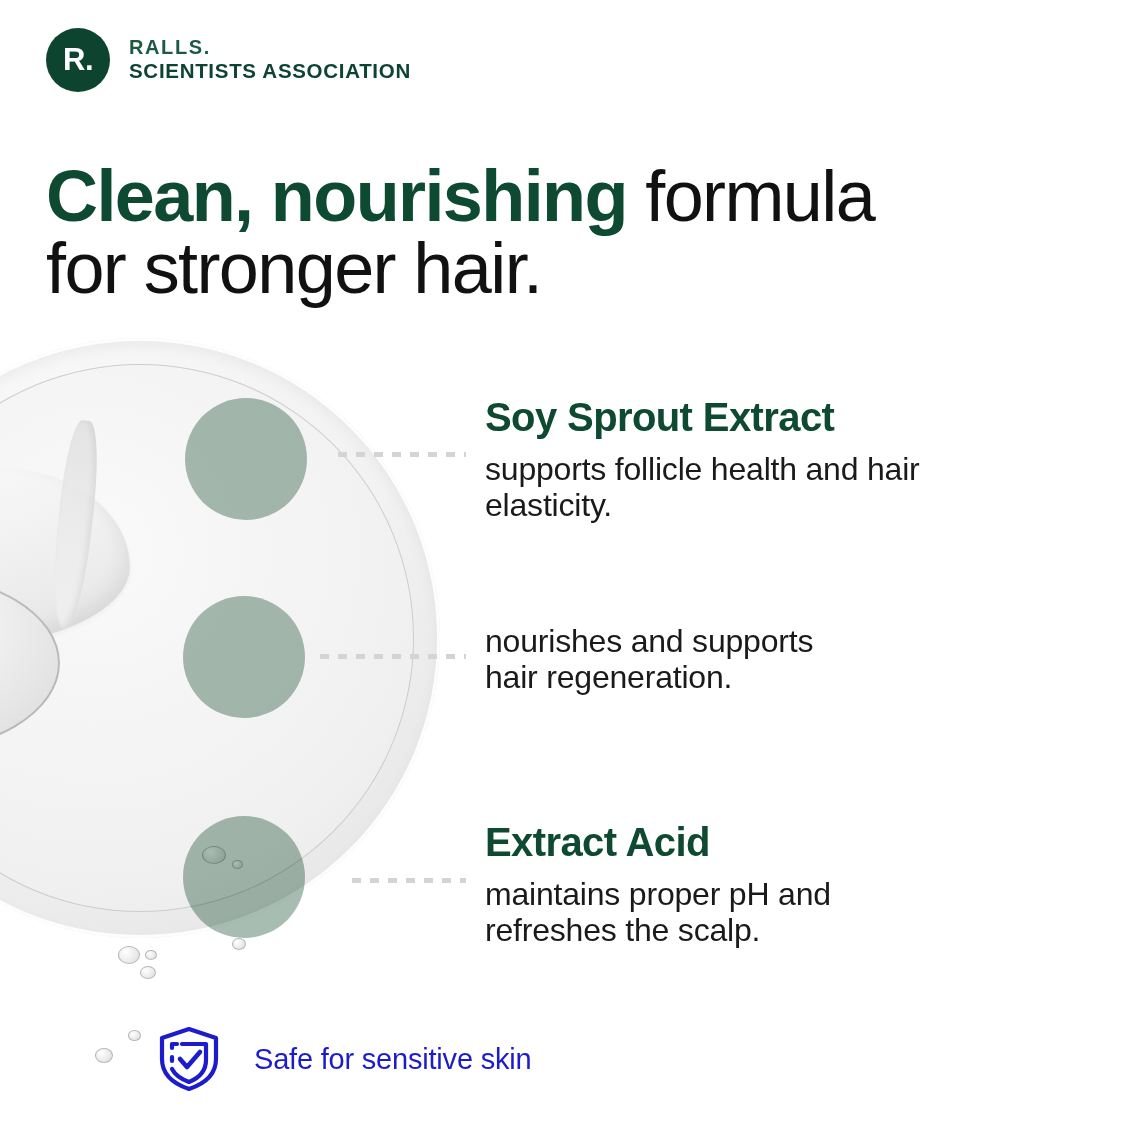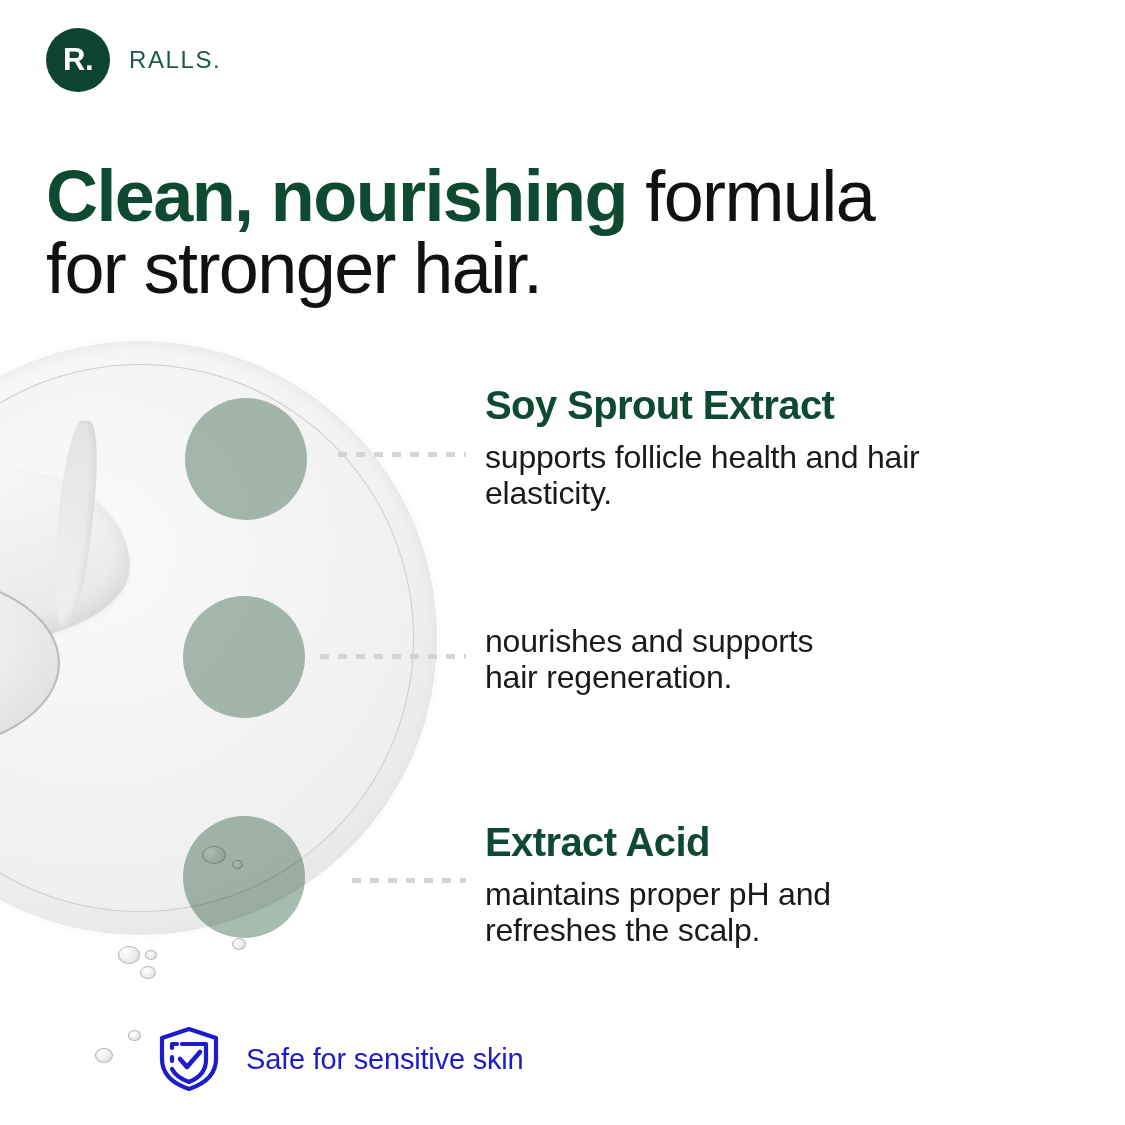--- a/index.html
+++ b/index.html
@@ -26,22 +26,22 @@
     display:flex; align-items:center; justify-content:center;
     flex:0 0 auto;
   }
   #logo-mark span {
     color:#ffffff; font-weight:bold; font-size:31px;
     letter-spacing:-0.5px; line-height:1;
     transform:translateY(-1px);
   }
   #brand-text { display:flex; flex-direction:column; gap:1px; }
   #brand-line1 {
-    color:#1c5b41; font-size:24px; letter-spacing:1.6px;
-    line-height:1.08; font-weight:400;
+    color:#1c5b41; font-size:20px; letter-spacing:1.6px;
+    line-height:1.08; font-weight:700;
   }
   #brand-line2 {
     color:#0d4430; font-size:20.5px; font-weight:bold;
     letter-spacing:0.7px; line-height:1.12;
   }
 
   
   #headline {
     position:absolute; left:46px; top:160px; width:1010px;
     font-size:72px; line-height:1.0;
@@ -120,35 +120,36 @@
     line-height:1.08; letter-spacing:-0.6px; white-space:nowrap;
   }
   .ing-desc {
     color:#1a1a1a; font-size:32px; line-height:1.13;
     margin-top:12px; letter-spacing:-0.2px;
   }
 
   
   #badge {
     position:absolute; left:158px; top:1026px;
-    display:flex; align-items:center; gap:26px;
+    display:flex; align-items:center; gap:34px;
   }
   #badge-label { color:#1c1ccc; font-size:29px; letter-spacing:-0.2px; }
 </style>
 </head>
 <body>
 
 <div id="stage">
 
   <div id="brand">
     <div id="logo-mark">
       <span>R.</span>
     </div>
     <div id="brand-text">
       <div id="brand-line1">RALLS.</div>
+      <div id="brand-line2">SCIENTISTS ASSOCIATION</div>
     </div>
   </div>
 
   <h1 id="headline">
     <span class="hl-accent">Clean, nourishing</span><span> formula</span><br>
     <span>for stronger hair.</span>
   </h1>
 
   <div id="photo">
     <div class="dish"></div>
@@ -168,21 +169,21 @@
 
     <div class="hl-dot" style="left:345px; top:60px;  width:122px; height:122px;"></div>
     <div class="hl-dot" style="left:343px; top:258px; width:122px; height:122px;"></div>
     <div class="hl-dot" style="left:343px; top:478px; width:122px; height:122px;"></div>
   </div>
 
   <div class="connector" style="left:338px; top:452px; width:128px;"></div>
   <div class="connector" style="left:320px; top:654px; width:146px;"></div>
   <div class="connector" style="left:352px; top:878px; width:114px;"></div>
 
-  <div class="ingredient" style="top:384px;">
+  <div class="ingredient" style="top:396px;">
     <div class="ing-title">Soy Sprout Extract</div>
     <div class="ing-desc" style="width:490px;">supports follicle health and hair elasticity.</div>
   </div>
 
   <div class="ingredient" style="top:611px;">
     <div class="ing-desc" style="width:375px;">nourishes and supports hair regeneration.</div>
   </div>
 
   <div class="ingredient" style="top:821px;">
     <div class="ing-title">Extract Acid</div>

